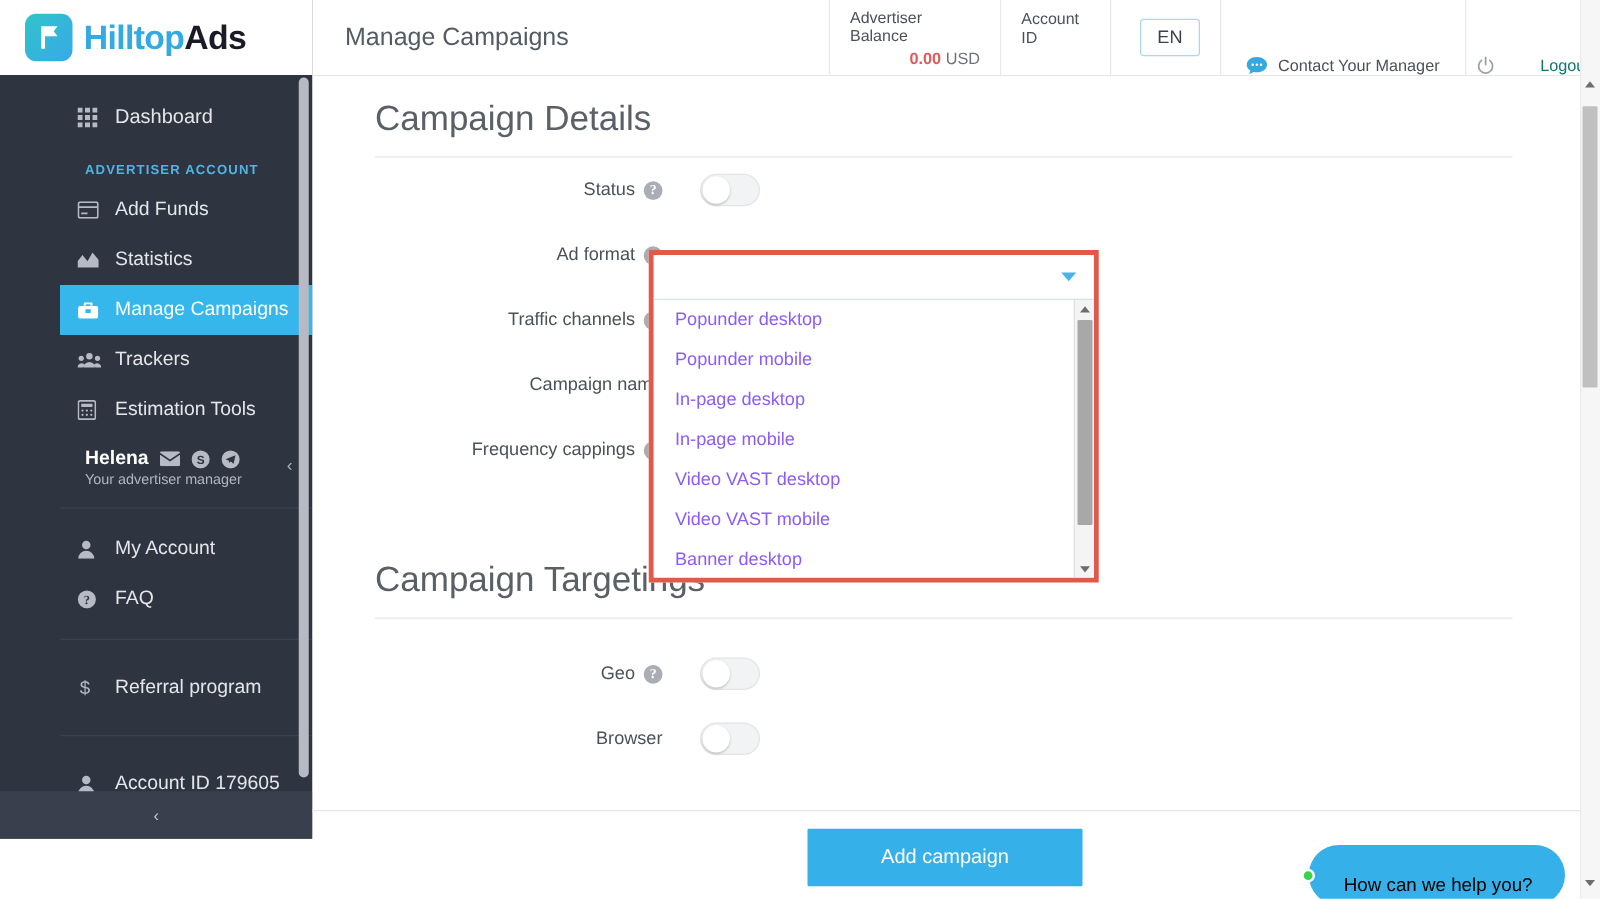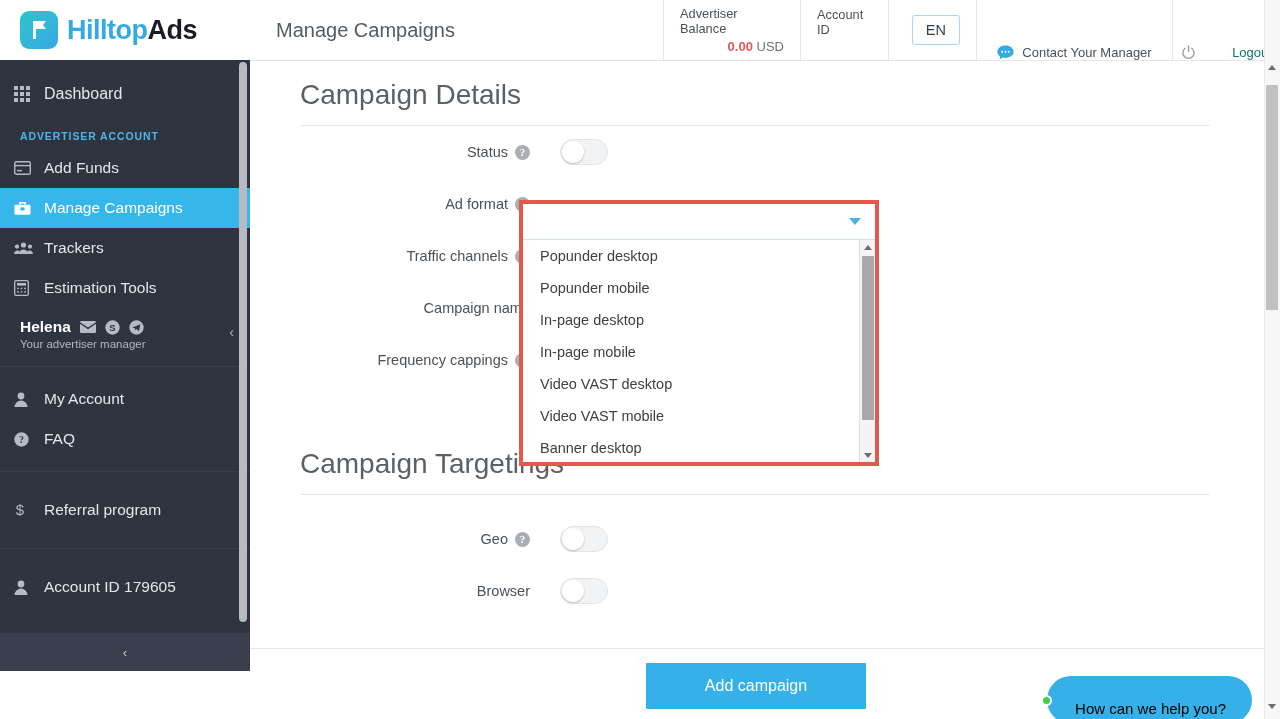--- a/index.html
+++ b/index.html
@@ -23,21 +23,21 @@
     width: 38px; height: 38px; border-radius: 9px;
     background: linear-gradient(135deg,#2fc4c9 0%, #38a9e8 100%);
     display: flex; align-items: center; justify-content: center;
     margin-right: 9px;
   }
   .logo-mark svg { display:block; }
   .logo-text { font-size: 27px; font-weight: bold; letter-spacing: -0.5px; }
   .logo-text .hill { color: #35a9e1; }
   .logo-text .ads { color: #1b1b28; }
 
-  .nav { position: relative; }
+  .nav { position: relative; padding-left: 48px; }
   .nav-item {
     display: flex; align-items: center; height: 40px; padding-left: 14px;
     color: #e4e6ea; font-size: 15.5px; cursor: pointer;
   }
   .nav-item .ico {
     width: 30px; display: flex; align-items: center; justify-content: flex-start;
     color: #b6bac4; flex: 0 0 30px;
   }
   .dash-item { height: 44px; margin-top: 12px; }
   .dash-item .lbl { font-size: 16px; }
@@ -153,21 +153,21 @@
   .caret-down {
     width: 0; height: 0; border-left: 6px solid transparent;
     border-right: 6px solid transparent; border-top: 7px solid #4bb4e6;
     margin-right: 4px;
   }
   .options {
     height: 222px; overflow: hidden; background: #ffffff; position: relative;
   }
   .option {
     height: 32px; display: flex; align-items: center; padding-left: 17px;
-    font-size: 14.5px; color: #404040; cursor: pointer;
+    font-size: 14.5px; color: #8b5cf6; cursor: pointer;
   }
   .opt-scroll-track {
     position: absolute; right: 0; top: 0; width: 16px; height: 222px;
     background: #f4f4f4; border-left: 1px solid #e0e0e0;
   }
   .opt-arrow {
     position: absolute; left: 0; width: 16px; height: 14px;
     display: flex; align-items: center; justify-content: center;
   }
   .opt-arrow.up { top: 0; }
@@ -260,20 +260,28 @@
         <span class="ico">
           <svg width="17" height="14" viewBox="0 0 17 14" fill="none" stroke="currentColor" stroke-width="1.4">
             <rect x="0.7" y="0.7" width="15.6" height="12.6" rx="1.6"></rect>
             <line x1="0.7" y1="4.6" x2="16.3" y2="4.6"></line>
             <line x1="3" y1="9.6" x2="8" y2="9.6"></line>
           </svg>
         </span>
         <span class="lbl">Add Funds</span>
       </div>
 
+      <div class="nav-item">
+        <span class="ico">
+          <svg width="17" height="14" viewBox="0 0 17 14" fill="currentColor">
+            <path d="M0 13 L0 8 L4 3 L8 8 L12 1 L17 7 L17 13 Z"></path>
+          </svg>
+        </span>
+        <span class="lbl">Statistics</span>
+      </div>
 
       <div class="nav-item active">
         <span class="ico">
           <svg width="17" height="15" viewBox="0 0 17 15" fill="currentColor">
             <path d="M6 1 h5 a1 1 0 0 1 1 1 v1.5 h-1.6 V2.4 H6.6 v1.1 H5 V2 a1 1 0 0 1 1-1 z"></path>
             <rect x="0.5" y="3.8" width="16" height="10" rx="1.4"></rect>
             <rect x="6.4" y="6.4" width="4.2" height="3" fill="#35b7ec"></rect>
           </svg>
         </span>
         <span class="lbl">Manage Campaigns</span>

